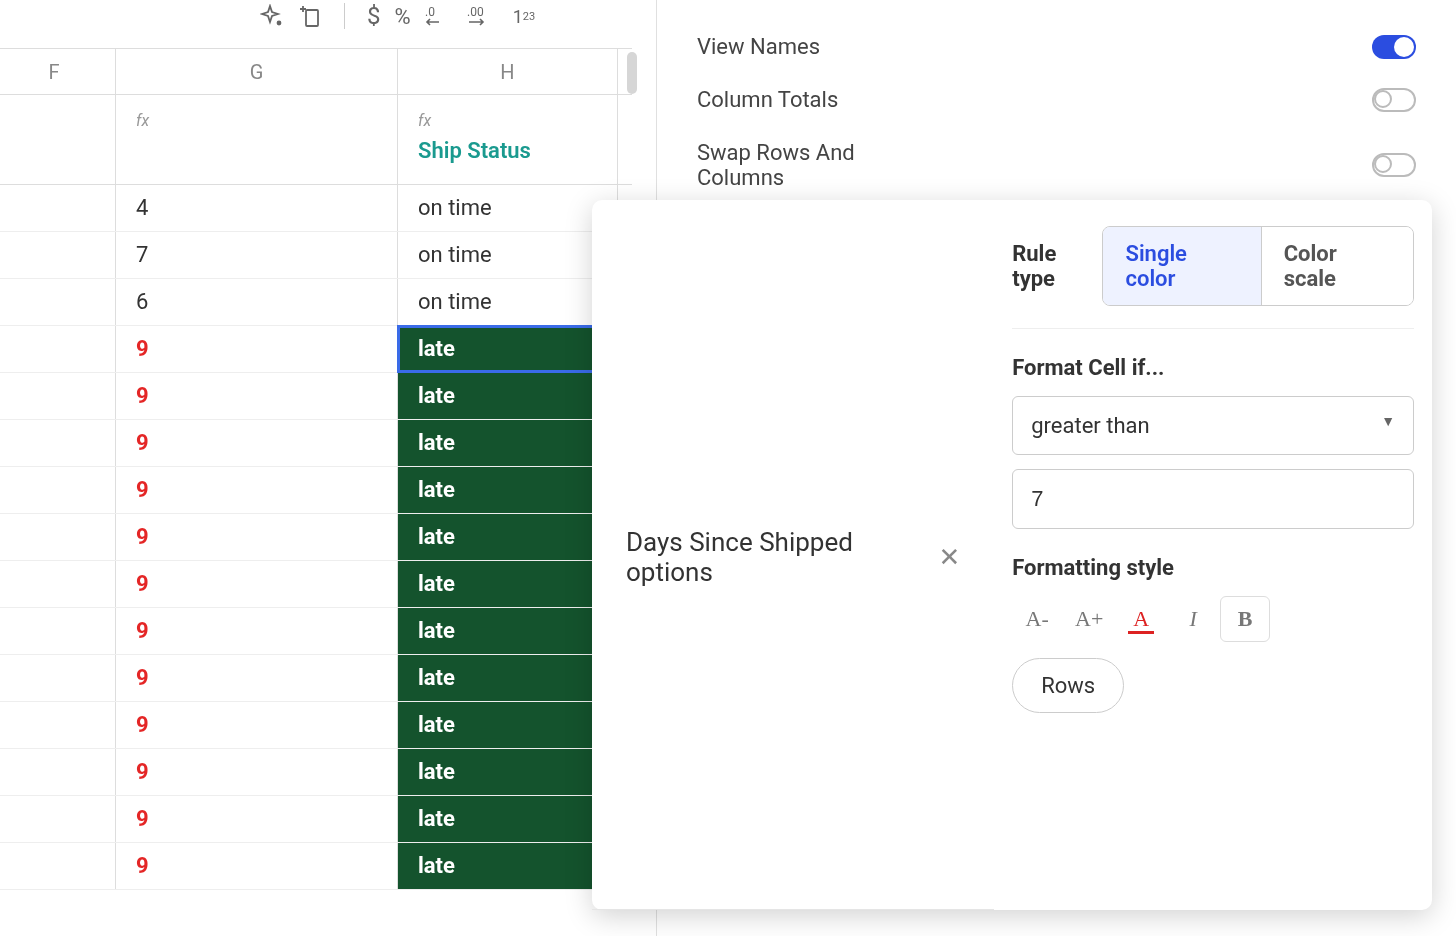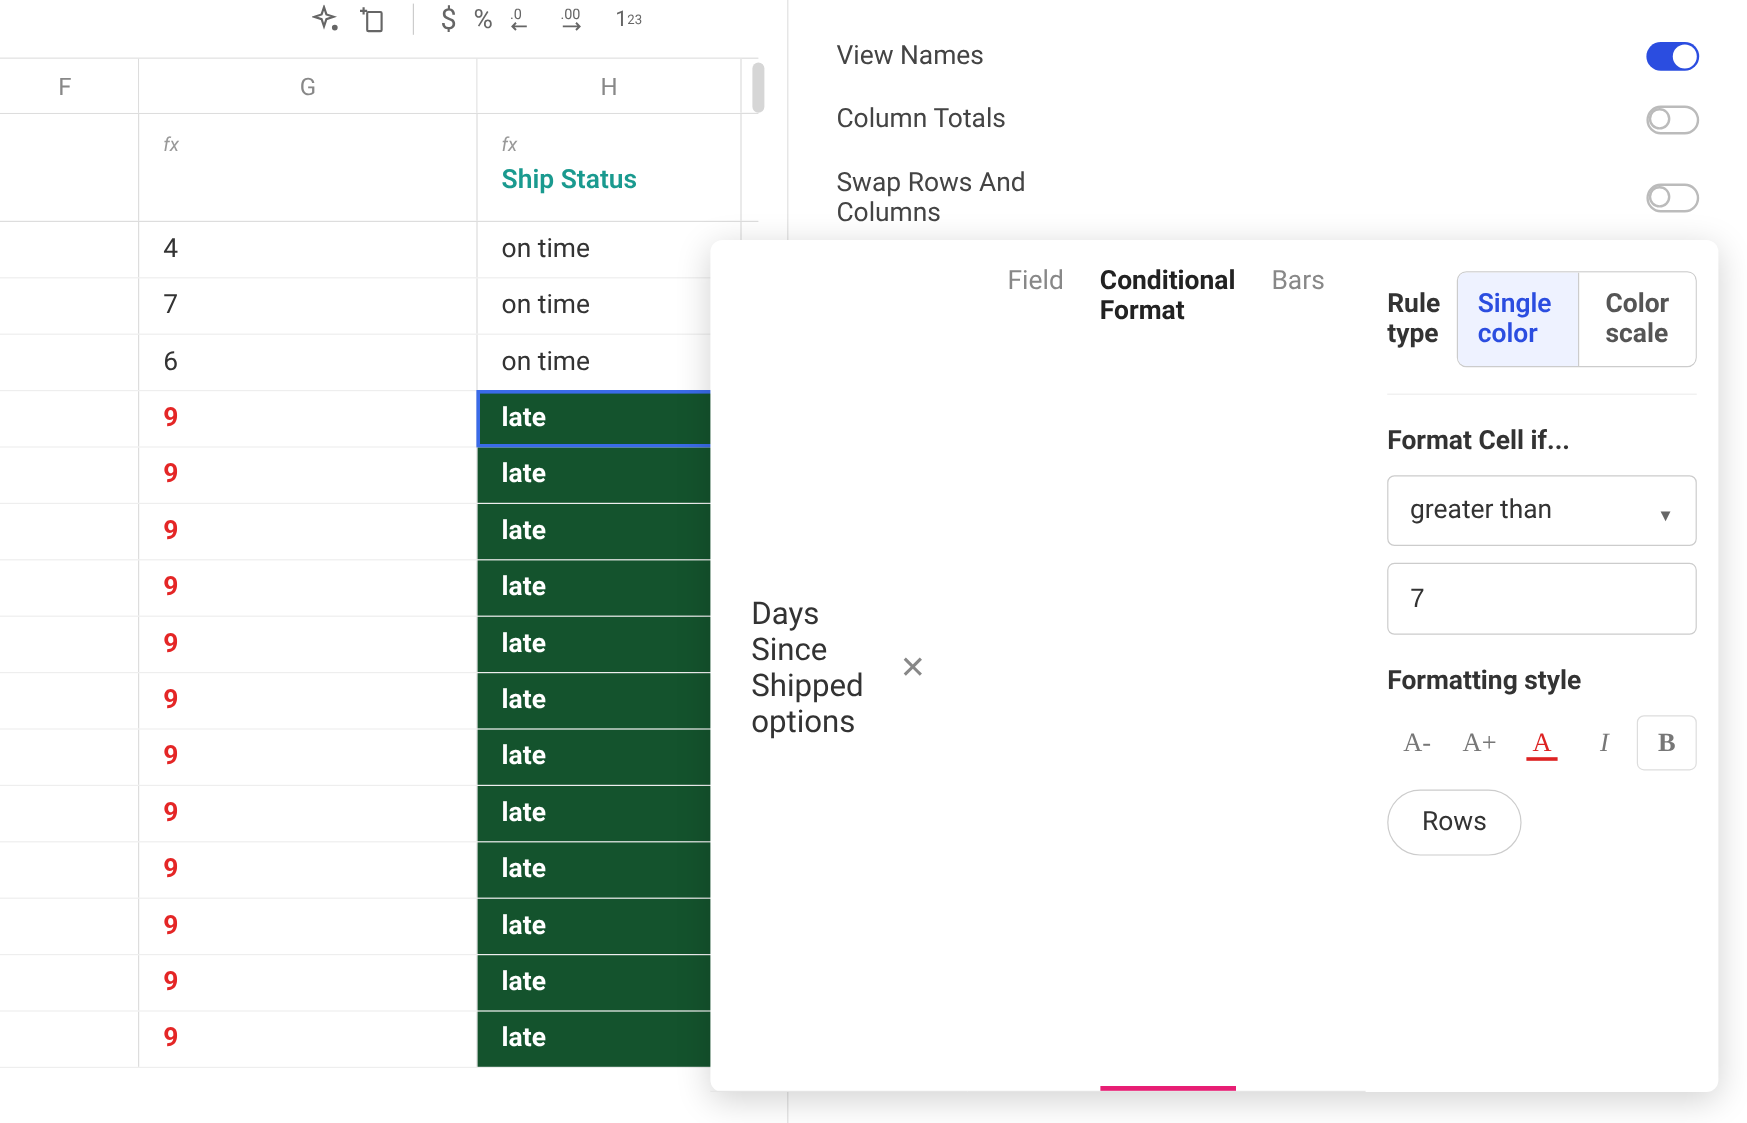--- a/index.html
+++ b/index.html
@@ -233,21 +233,21 @@
     font-weight: 700;
     margin: 26px 0 16px 0;
   }
   .select-box {
     border: 1px solid #ccc;
     border-radius: 6px;
     padding: 16px 18px;
     font-size: 22px;
     display: flex;
     justify-content: space-between;
-    align-items: flex-end;
+    align-items: flex-start;
     color: #333;
     margin-bottom: 14px;
     cursor: pointer;
     gap: 20px;
   }
   .select-box .caret { color: #666; font-size: 14px; }
   .input-box {
     border: 1px solid #ccc;
     border-radius: 6px;
     padding: 16px 18px;
@@ -451,25 +451,20 @@
         <div class="knob"></div>
       </div>
   </div>
 </div>
 
 <div class="popover">
   <div class="pop-header">
     <div class="pop-title">Days Since Shipped options</div>
     <div class="close-x">✕</div>
   </div>
-  <div class="tabs">
-    <div class="tab">Field</div>
-    <div class="tab active">Conditional Format</div>
-    <div class="tab">Bars</div>
-  </div>
   <div class="pop-body">
     <div class="rule-type-row">
       <div class="label">Rule type</div>
       <div class="seg">
         <div class="seg-btn active">Single color</div>
         <div class="seg-btn">Color scale</div>
       </div>
     </div>
 
     <div class="section-label">Format Cell if...</div>

